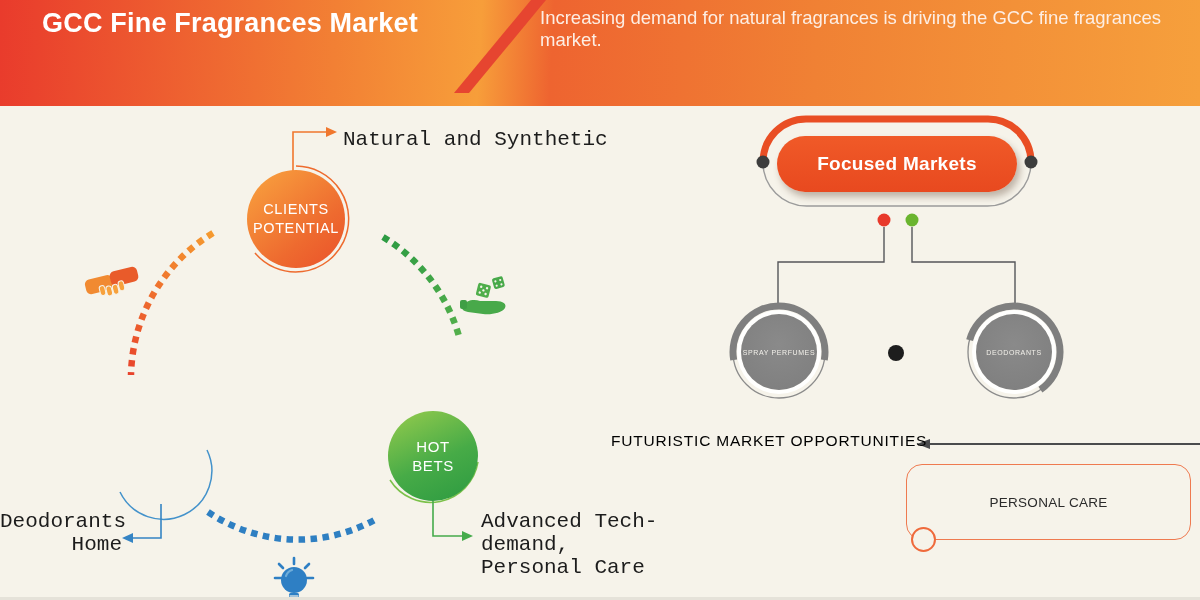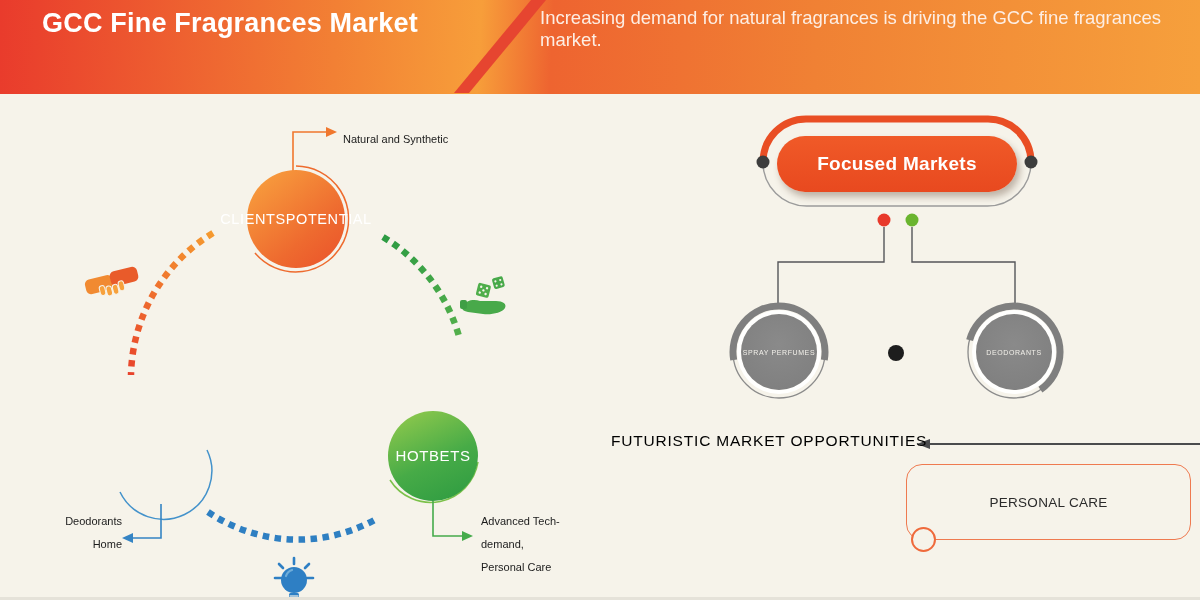--- a/index.html
+++ b/index.html
@@ -1,41 +1,41 @@
 <!DOCTYPE html>
 <html><head>
 <meta charset="utf-8">
 <style>
   html,body{margin:0;padding:0;}
   body{font-family:"Liberation Sans",sans-serif;}
   .stage{position:relative;width:1200px;height:600px;background:#f6f3ea;overflow:hidden;}
 
   
-  .hdr{position:absolute;left:0;top:0;width:1200px;height:94px;
+  .hdr{position:absolute;left:0;top:0;width:1200px;height:106px;
        background:linear-gradient(93deg,#e93b2c 0%,#f28034 28%,#f79e3a 40%,#ee6430 46%,#f08134 68%,#f6a03c 100%);}
   .hdr-stripe{position:absolute;left:0;top:0;width:1200px;height:93px;
        background:#e64530;clip-path:polygon(531px 0,546px 0,469px 93px,454px 93px);}
   .hdr-title{position:absolute;left:42px;top:8px;color:#ffffff;font-size:27px;font-weight:bold;letter-spacing:.2px;}
   .hdr-sub{position:absolute;left:540px;top:7px;width:630px;color:#fdeee4;font-size:18.5px;line-height:22px;}
 
   
   .overlay{position:absolute;left:0;top:0;z-index:1;pointer-events:none;}
 
   
-  .node{position:absolute;border-radius:50%;display:flex;flex-direction:row;align-items:center;
+  .node{position:absolute;border-radius:50%;display:flex;flex-direction:column;align-items:center;
         justify-content:center;color:#fff;text-align:center;letter-spacing:.6px;z-index:2;}
   .node span{display:block;line-height:1.3;}
   .n-orange{left:247px;top:170px;width:98px;height:98px;font-size:14.5px;
         background:linear-gradient(140deg,#f8a03e 5%,#ee6a2f 65%,#ea512a 100%);}
   .n-blue{left:115px;top:417px;width:89px;height:89px;font-size:15px;
         background:linear-gradient(180deg,#4fa1d8 0%,#2a70ae 100%);}
   .n-green{left:388px;top:411px;width:90px;height:90px;font-size:15px;
         background:linear-gradient(155deg,#97cc4d 0%,#47ab47 55%,#2c9a41 100%);}
 
-  .callout{position:absolute;color:#1c1c1c;font-size:11px;line-height:23px;z-index:2;}
+  .callout{position:absolute;color:#1c1c1c;font-size:21px;line-height:23px;z-index:2;font-family:Liberation Mono, monospace;}
   .co-natural{left:343px;top:128px;white-space:nowrap;}
   .co-spray{left:0px;top:510px;width:122px;text-align:right;}
   .co-adv{left:481px;top:510px;text-align:left;}
 
   .icon{position:absolute;z-index:2;}
   .ic-handshake{left:84px;top:258px;}
   .ic-dice{left:460px;top:274px;}
   .ic-bulb{left:270px;top:552px;}
 
   

